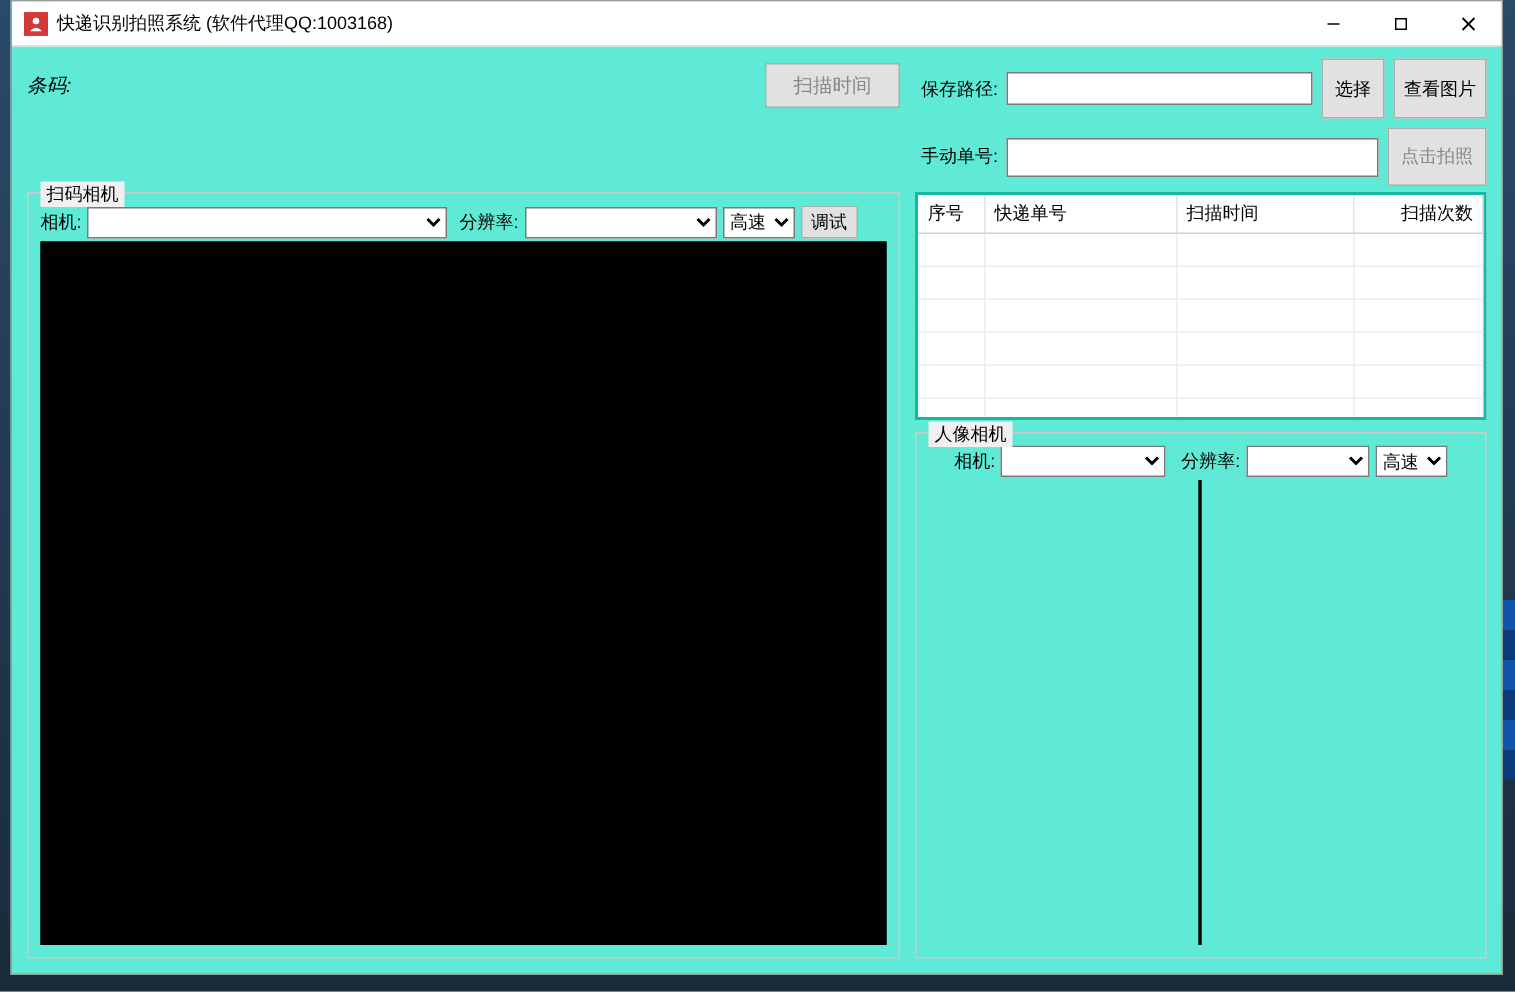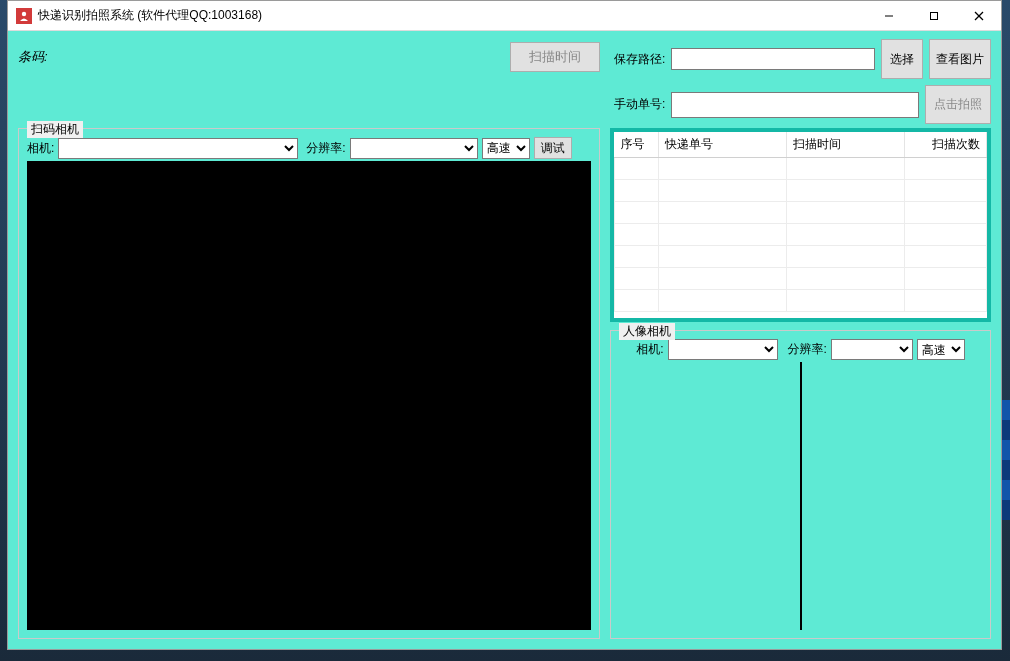--- a/index.html
+++ b/index.html
@@ -133,23 +133,23 @@
   .cam-controls {
     display:flex; align-items:center; gap:4px;
     margin-bottom: 2px;
   }
   .cam-view {
     flex:1 1 auto;
     background:#000;
     border:1px solid #000;
   }
   .table-wrap {
-    border:4px solid #14b8a6;
+    border:2px solid #14b8a6;
     background:#fff;
-    height: 194px;
+    height: 152px;
     overflow: hidden;
   }
   table.data {
     border-collapse: collapse;
     width:100%;
     table-layout: fixed;
     font-size:12px;
   }
   table.data th {
     text-align:left;

